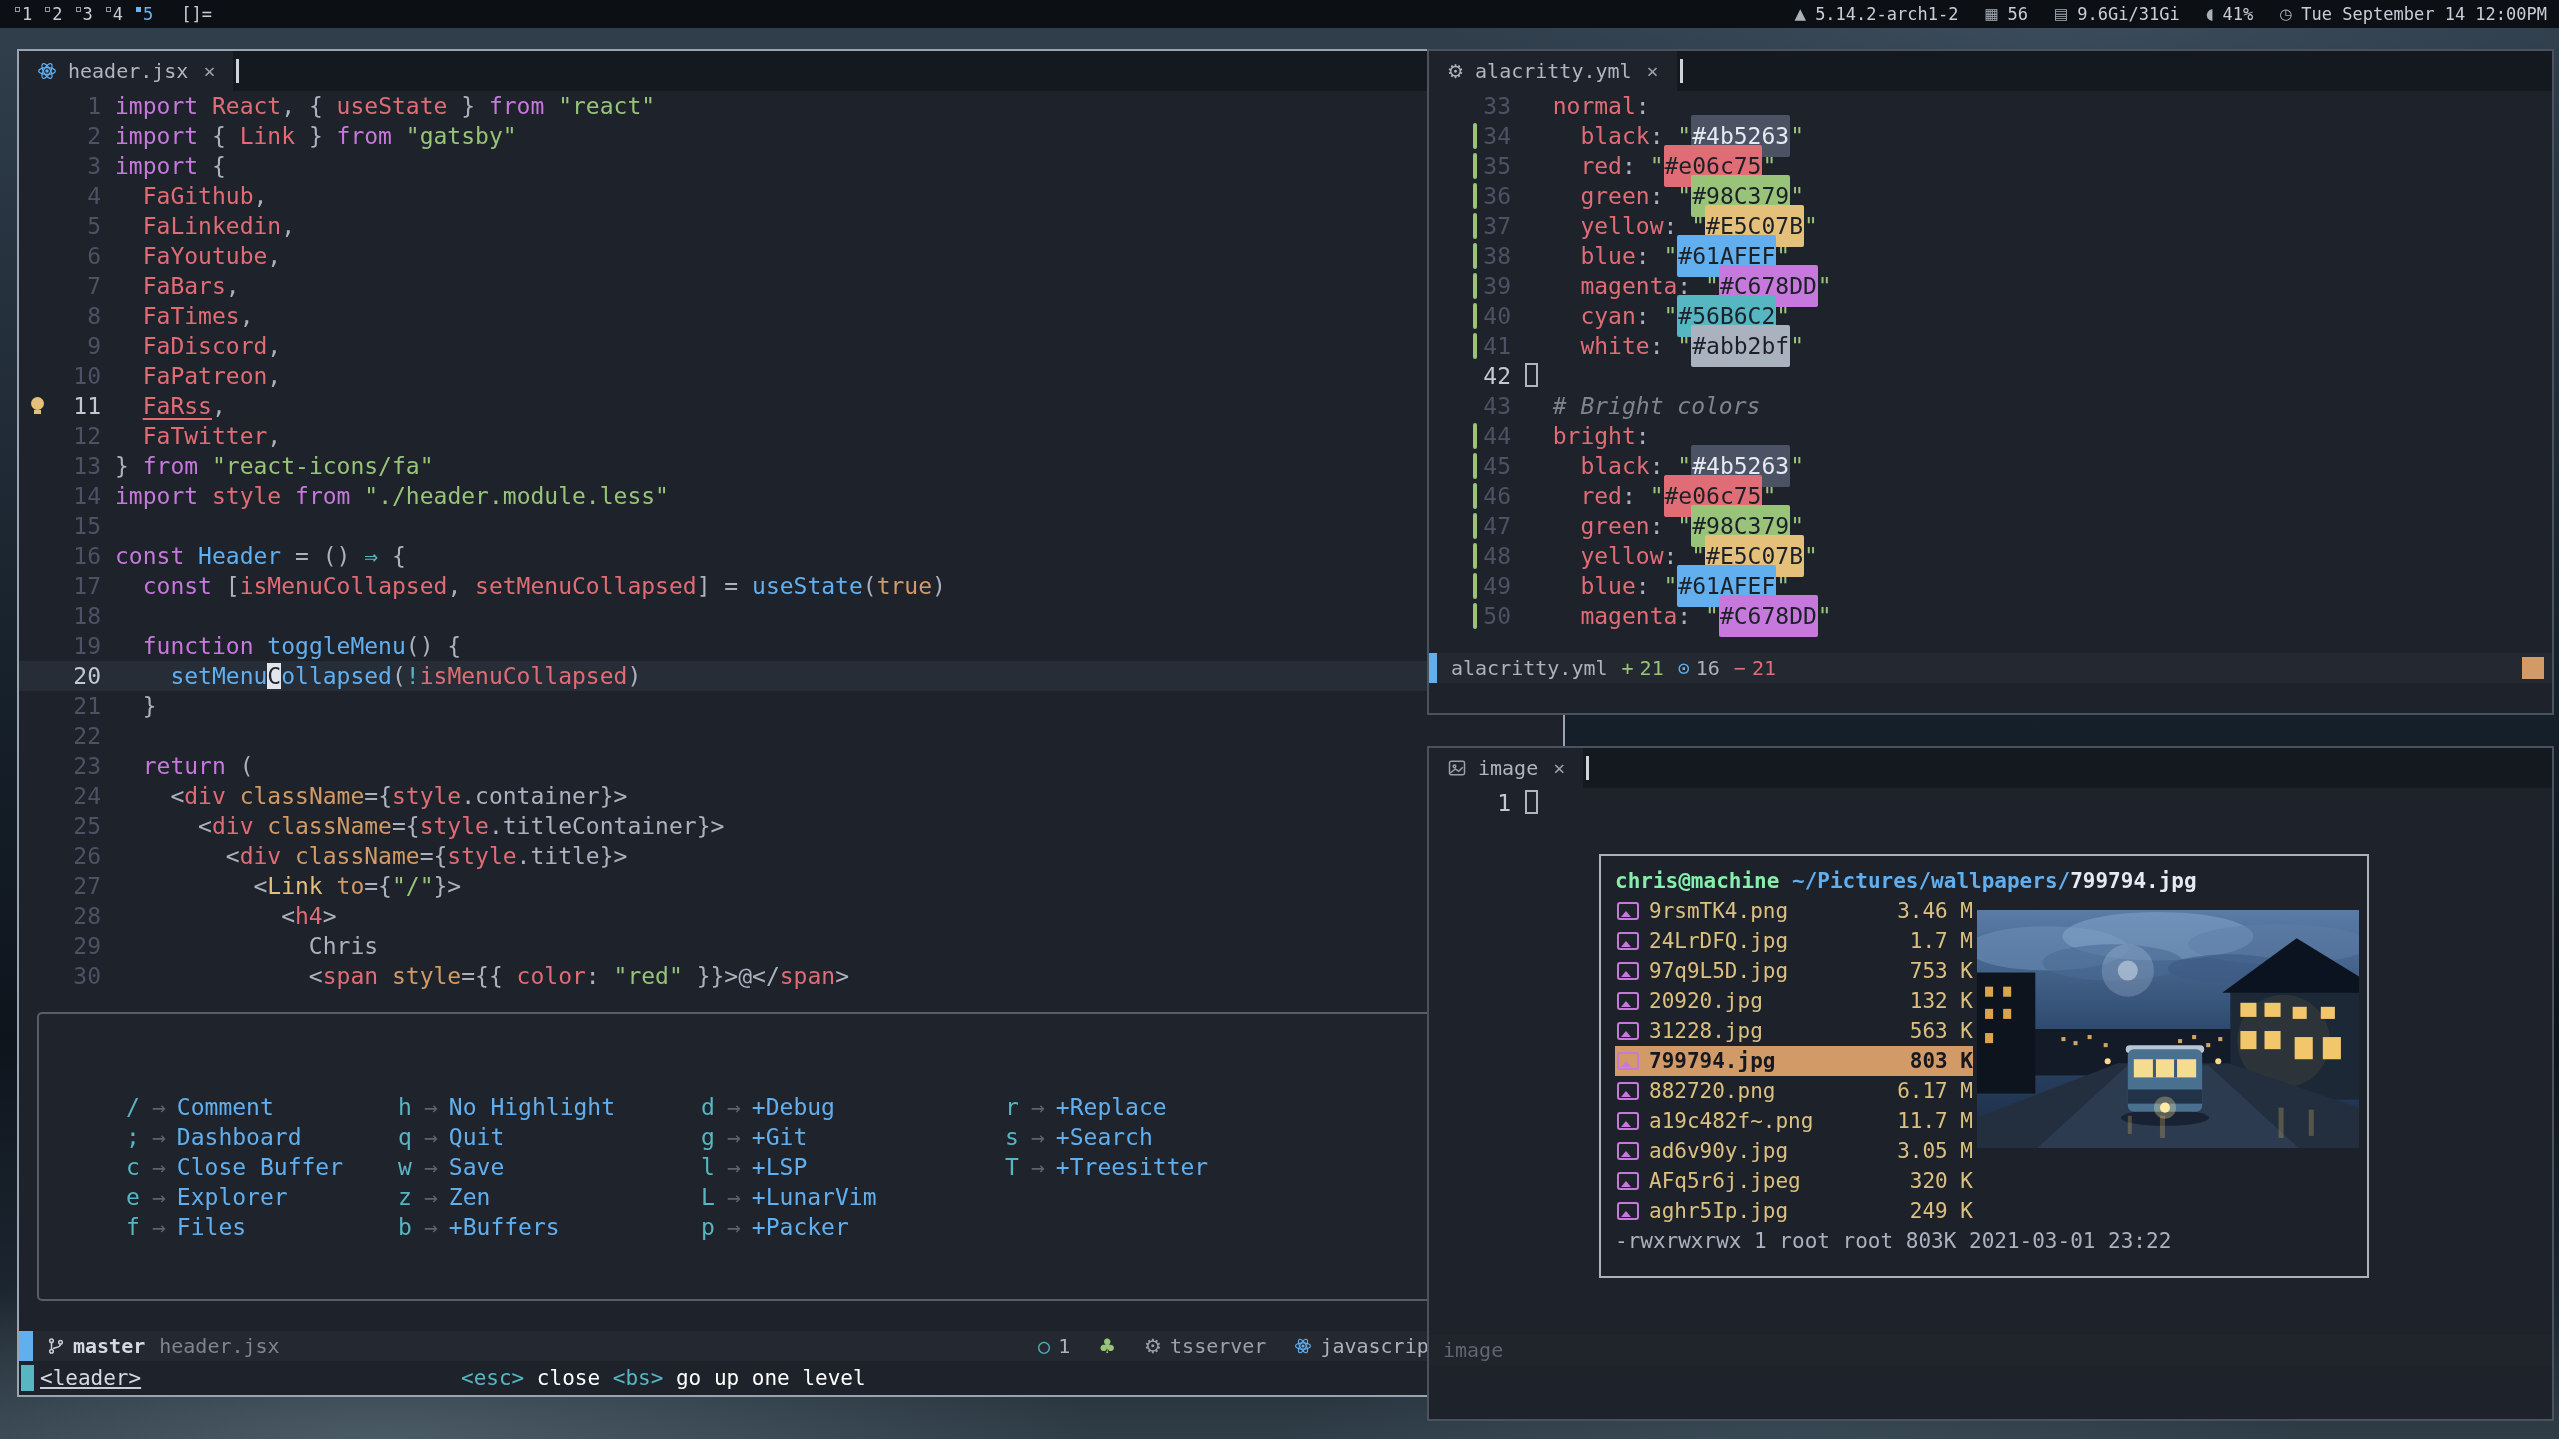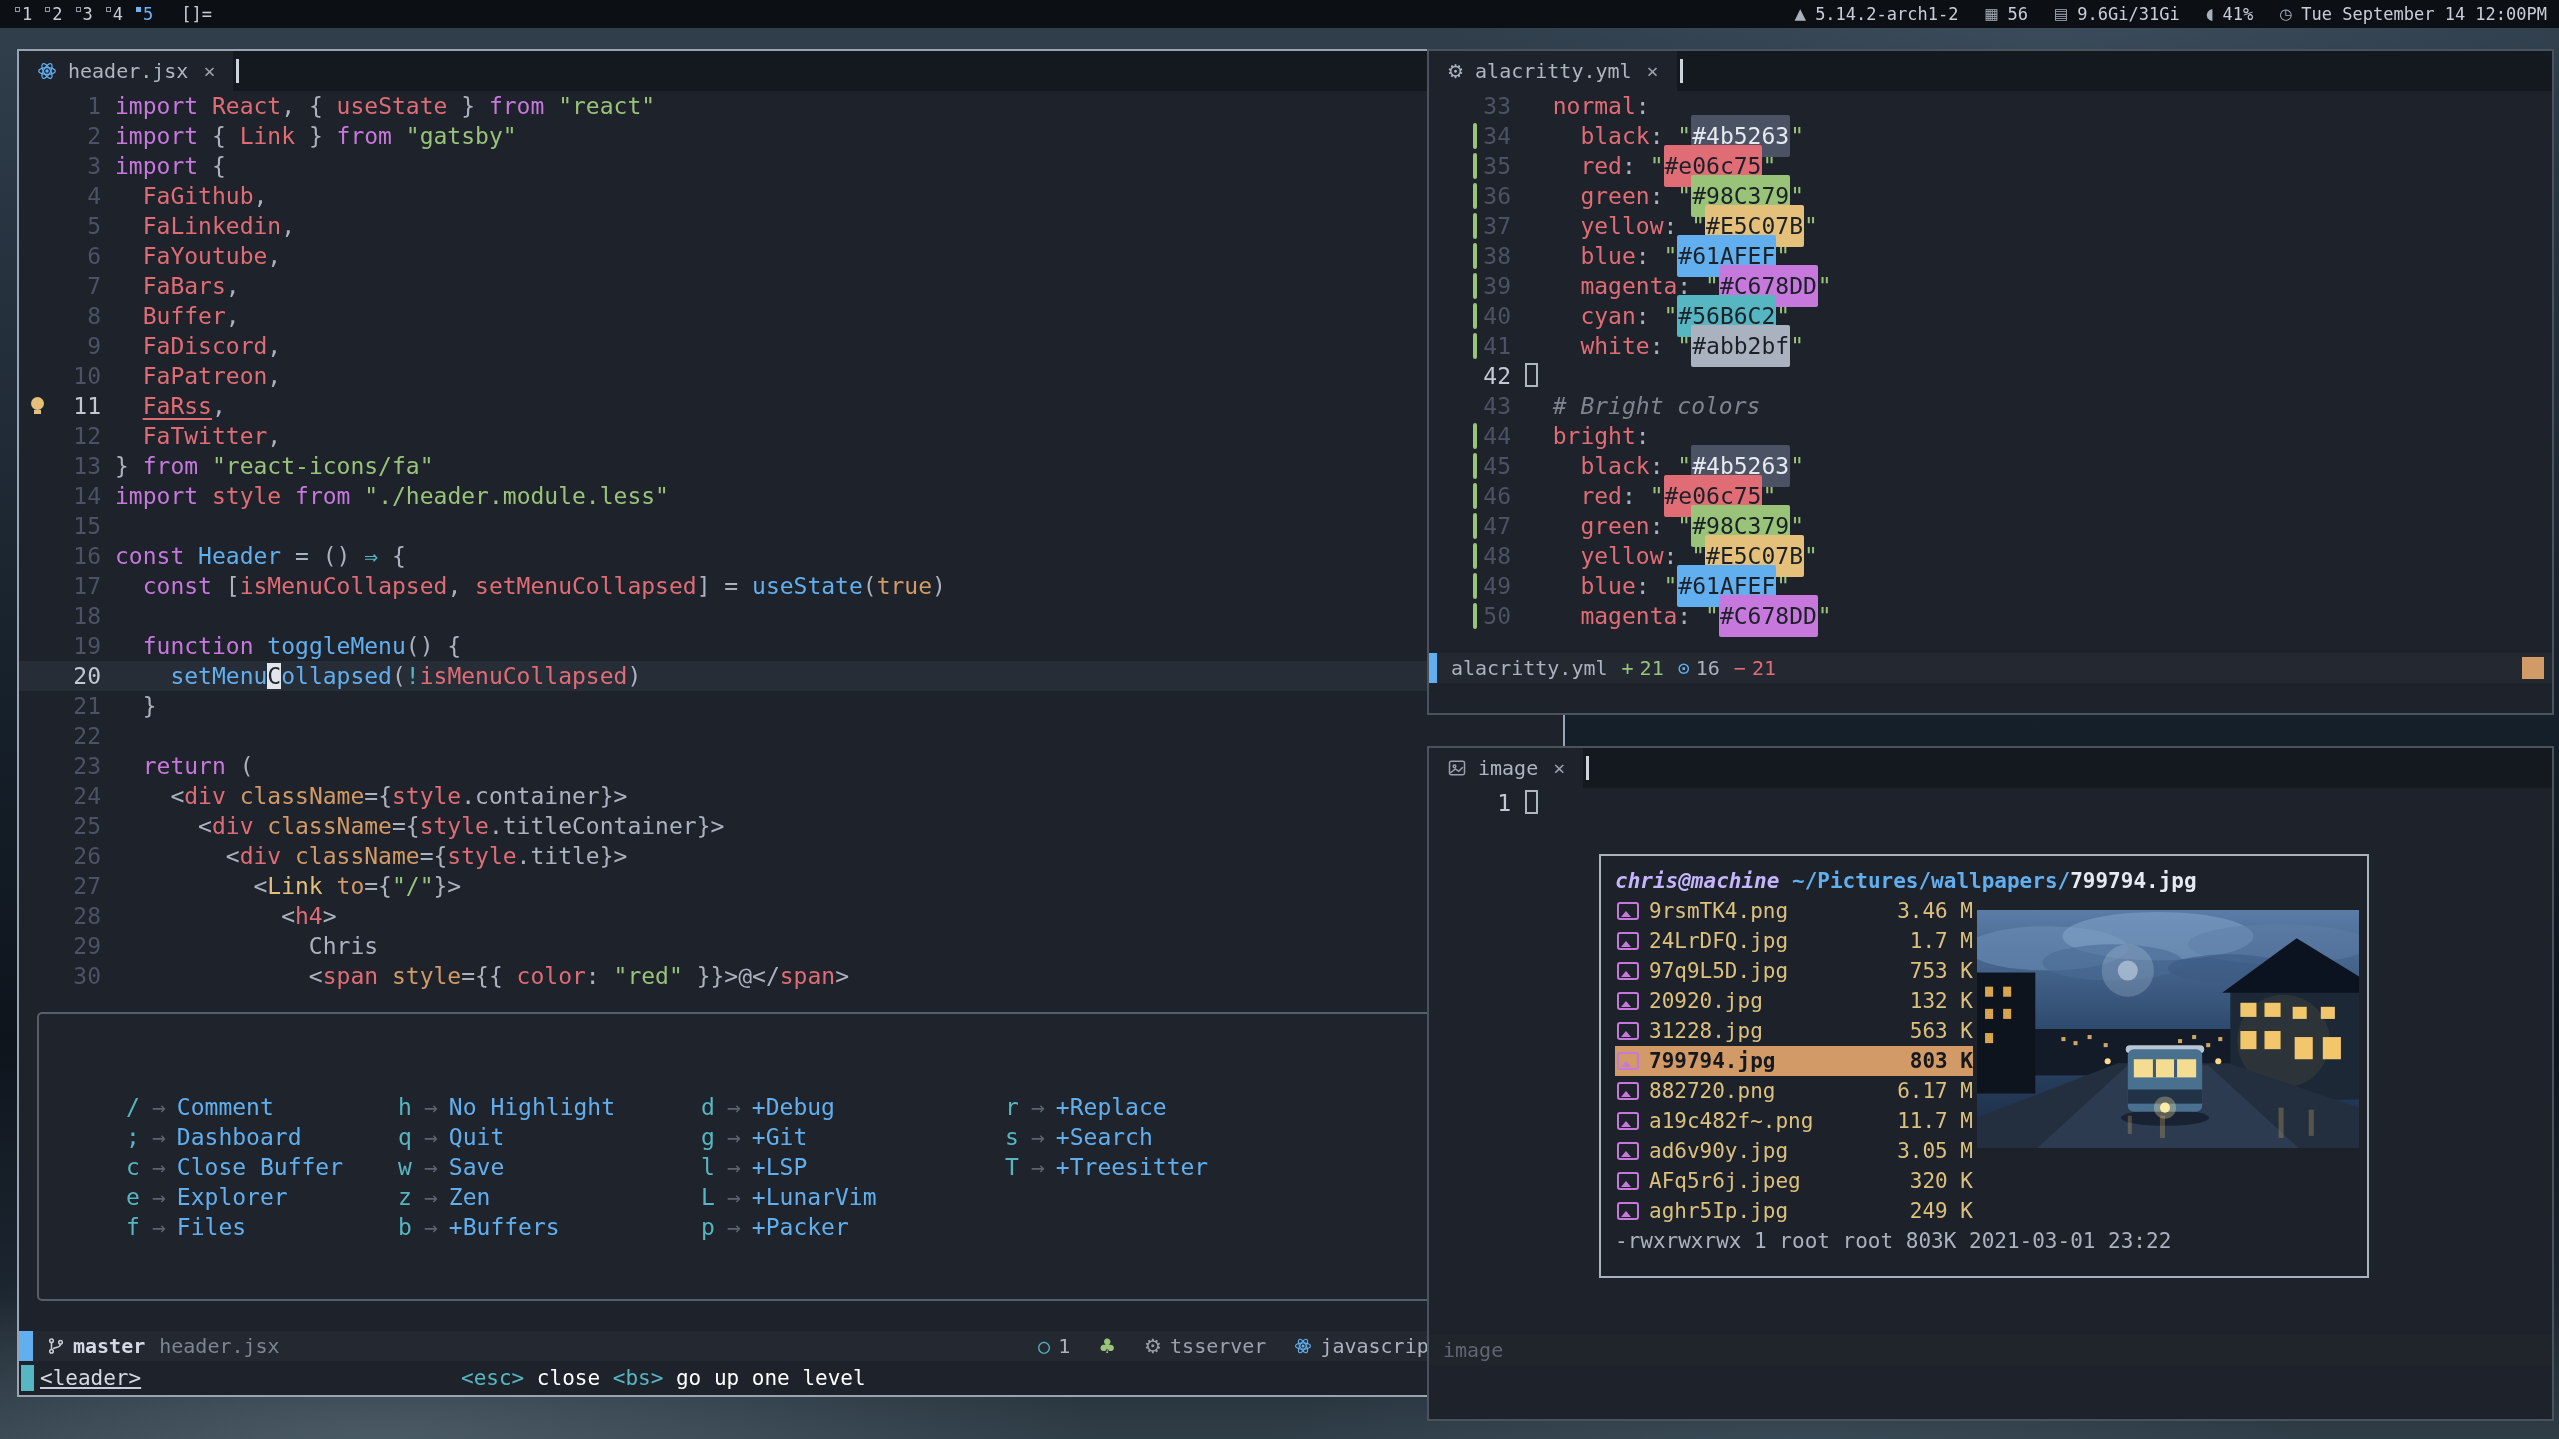--- a/index.html
+++ b/index.html
@@ -103,21 +103,21 @@
   .cmd-pending{margin-left:6px;color:#d5dbe3;}
   .cmd-hint{position:absolute;left:442px;}
   .part-key{color:#56b6c2;}
   .part-pl{color:#ffffff;}
   .cmdline-empty{height:30px;flex:0 0 30px;background:#1e222a;}
   .cmdline-rb{height:54px;flex:0 0 54px;background:#1e222a;}
   
   .termbox{position:absolute;left:170px;top:66px;width:770px;height:424px;border:2px solid #aab2bc;
     box-sizing:border-box;background:#1d2129;padding:10px 0 0 14px;font-size:21px;}
   .t-prompt{height:30px;line-height:30px;white-space:pre;}
-  .t-user{color:#c4b5fd;font-weight:bold;font-style:italic;}
+  .t-user{color:#86efac;font-weight:bold;}
   .t-path{color:#61afef;font-weight:bold;}
   .t-file{color:#e6ebf2;font-weight:bold;}
   .f-row{display:flex;align-items:center;height:30px;width:358px;}
   .f-row.sel{background:#d19a66;}
   .f-row.sel .f-name,.f-row.sel .f-size{color:#15191f;font-weight:bold;}
   .fico{display:inline-block;width:18px;height:14px;border:2px solid #c678dd;border-radius:3px;margin:0 10px 0 2px;position:relative;flex:0 0 18px;box-sizing:content-box;}
   .fico::after{content:'';position:absolute;left:2px;bottom:1px;border-left:5px solid transparent;border-right:5px solid transparent;border-bottom:6px solid #c678dd;}
   .f-name{color:#dcc07e;white-space:pre;}
   .f-size{margin-left:auto;color:#dcc07e;white-space:pre;}
   .t-perm{height:30px;line-height:30px;color:#abb2bf;white-space:pre;}
@@ -179,21 +179,21 @@
   </div>
 
   <div class="code">
       <div class="code-line"><span class="gut"><span class="lnum">1</span></span><span class="ct"><span class="tk-kw">import</span><span class="tk-pl"> </span><span class="tk-var">React</span><span class="tk-pl">, { </span><span class="tk-var">useState</span><span class="tk-pl"> } </span><span class="tk-kw">from</span><span class="tk-pl"> </span><span class="tk-str">"react"</span></span></div>
       <div class="code-line"><span class="gut"><span class="lnum">2</span></span><span class="ct"><span class="tk-kw">import</span><span class="tk-pl"> { </span><span class="tk-var">Link</span><span class="tk-pl"> } </span><span class="tk-kw">from</span><span class="tk-pl"> </span><span class="tk-str">"gatsby"</span></span></div>
       <div class="code-line"><span class="gut"><span class="lnum">3</span></span><span class="ct"><span class="tk-kw">import</span><span class="tk-pl"> {</span></span></div>
       <div class="code-line"><span class="gut"><span class="lnum">4</span></span><span class="ct"><span class="tk-pl">  </span><span class="tk-var">FaGithub</span><span class="tk-pl">,</span></span></div>
       <div class="code-line"><span class="gut"><span class="lnum">5</span></span><span class="ct"><span class="tk-pl">  </span><span class="tk-var">FaLinkedin</span><span class="tk-pl">,</span></span></div>
       <div class="code-line"><span class="gut"><span class="lnum">6</span></span><span class="ct"><span class="tk-pl">  </span><span class="tk-var">FaYoutube</span><span class="tk-pl">,</span></span></div>
       <div class="code-line"><span class="gut"><span class="lnum">7</span></span><span class="ct"><span class="tk-pl">  </span><span class="tk-var">FaBars</span><span class="tk-pl">,</span></span></div>
-      <div class="code-line"><span class="gut"><span class="lnum">8</span></span><span class="ct"><span class="tk-pl">  </span><span class="tk-var">Buffer</span><span class="tk-pl">,</span></span></div>
+      <div class="code-line"><span class="gut"><span class="lnum">8</span></span><span class="ct"><span class="tk-pl">  </span><span class="tk-var">FaTimes</span><span class="tk-pl">,</span></span></div>
       <div class="code-line"><span class="gut"><span class="lnum">9</span></span><span class="ct"><span class="tk-pl">  </span><span class="tk-var">FaDiscord</span><span class="tk-pl">,</span></span></div>
       <div class="code-line"><span class="gut"><span class="lnum">10</span></span><span class="ct"><span class="tk-pl">  </span><span class="tk-var">FaPatreon</span><span class="tk-pl">,</span></span></div>
       <div class="code-line"><span class="gut"><span class="bulb"></span><span class="lnum on">11</span></span><span class="ct"><span class="tk-pl">  </span><span class="tk-var tk-u">FaRss</span><span class="tk-pl">,</span></span></div>
       <div class="code-line"><span class="gut"><span class="lnum">12</span></span><span class="ct"><span class="tk-pl">  </span><span class="tk-var">FaTwitter</span><span class="tk-pl">,</span></span></div>
       <div class="code-line"><span class="gut"><span class="lnum">13</span></span><span class="ct"><span class="tk-pl">} </span><span class="tk-kw">from</span><span class="tk-pl"> </span><span class="tk-str">"react-icons/fa"</span></span></div>
       <div class="code-line"><span class="gut"><span class="lnum">14</span></span><span class="ct"><span class="tk-kw">import</span><span class="tk-pl"> </span><span class="tk-var">style</span><span class="tk-pl"> </span><span class="tk-kw">from</span><span class="tk-pl"> </span><span class="tk-str">"./header.module.less"</span></span></div>
       <div class="code-line"><span class="gut"><span class="lnum">15</span></span><span class="ct"></span></div>
       <div class="code-line"><span class="gut"><span class="lnum">16</span></span><span class="ct"><span class="tk-kw">const</span><span class="tk-pl"> </span><span class="tk-fn">Header</span><span class="tk-pl"> = () </span><span class="tk-op">⇒</span><span class="tk-pl"> {</span></span></div>
       <div class="code-line"><span class="gut"><span class="lnum">17</span></span><span class="ct"><span class="tk-pl">  </span><span class="tk-kw">const</span><span class="tk-pl"> [</span><span class="tk-var">isMenuCollapsed</span><span class="tk-pl">, </span><span class="tk-var">setMenuCollapsed</span><span class="tk-pl">] = </span><span class="tk-fn">useState</span><span class="tk-pl">(</span><span class="tk-cst">true</span><span class="tk-pl">)</span></span></div>
       <div class="code-line"><span class="gut"><span class="lnum">18</span></span><span class="ct"></span></div>

